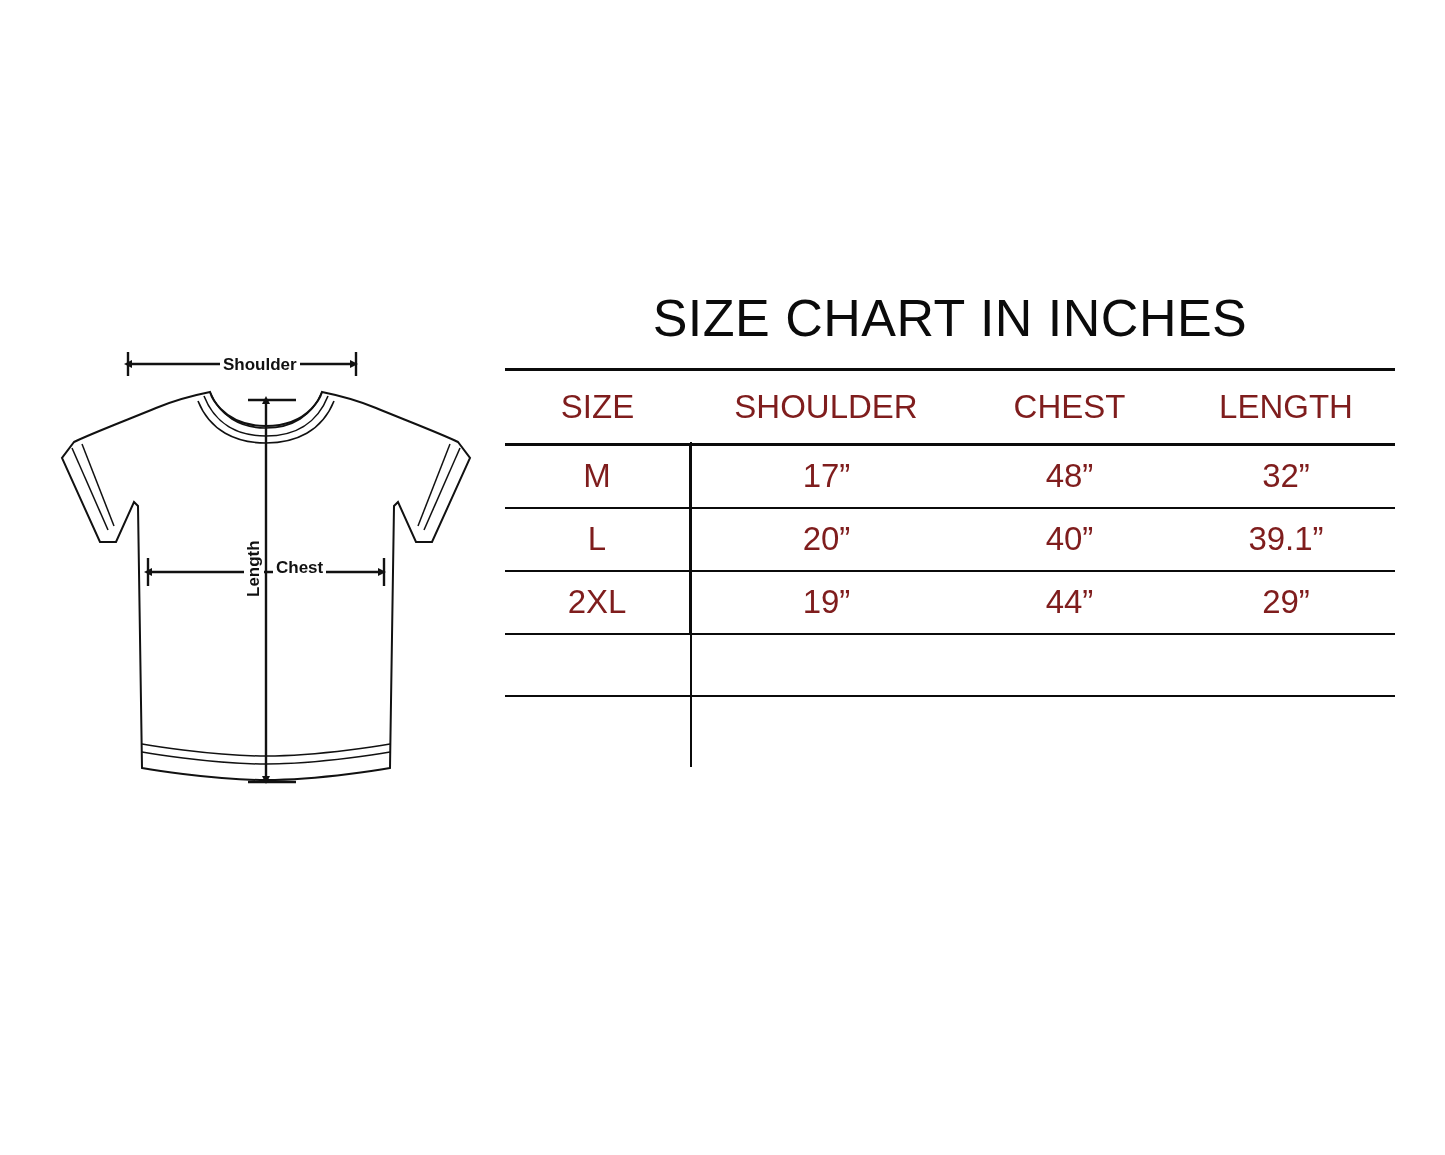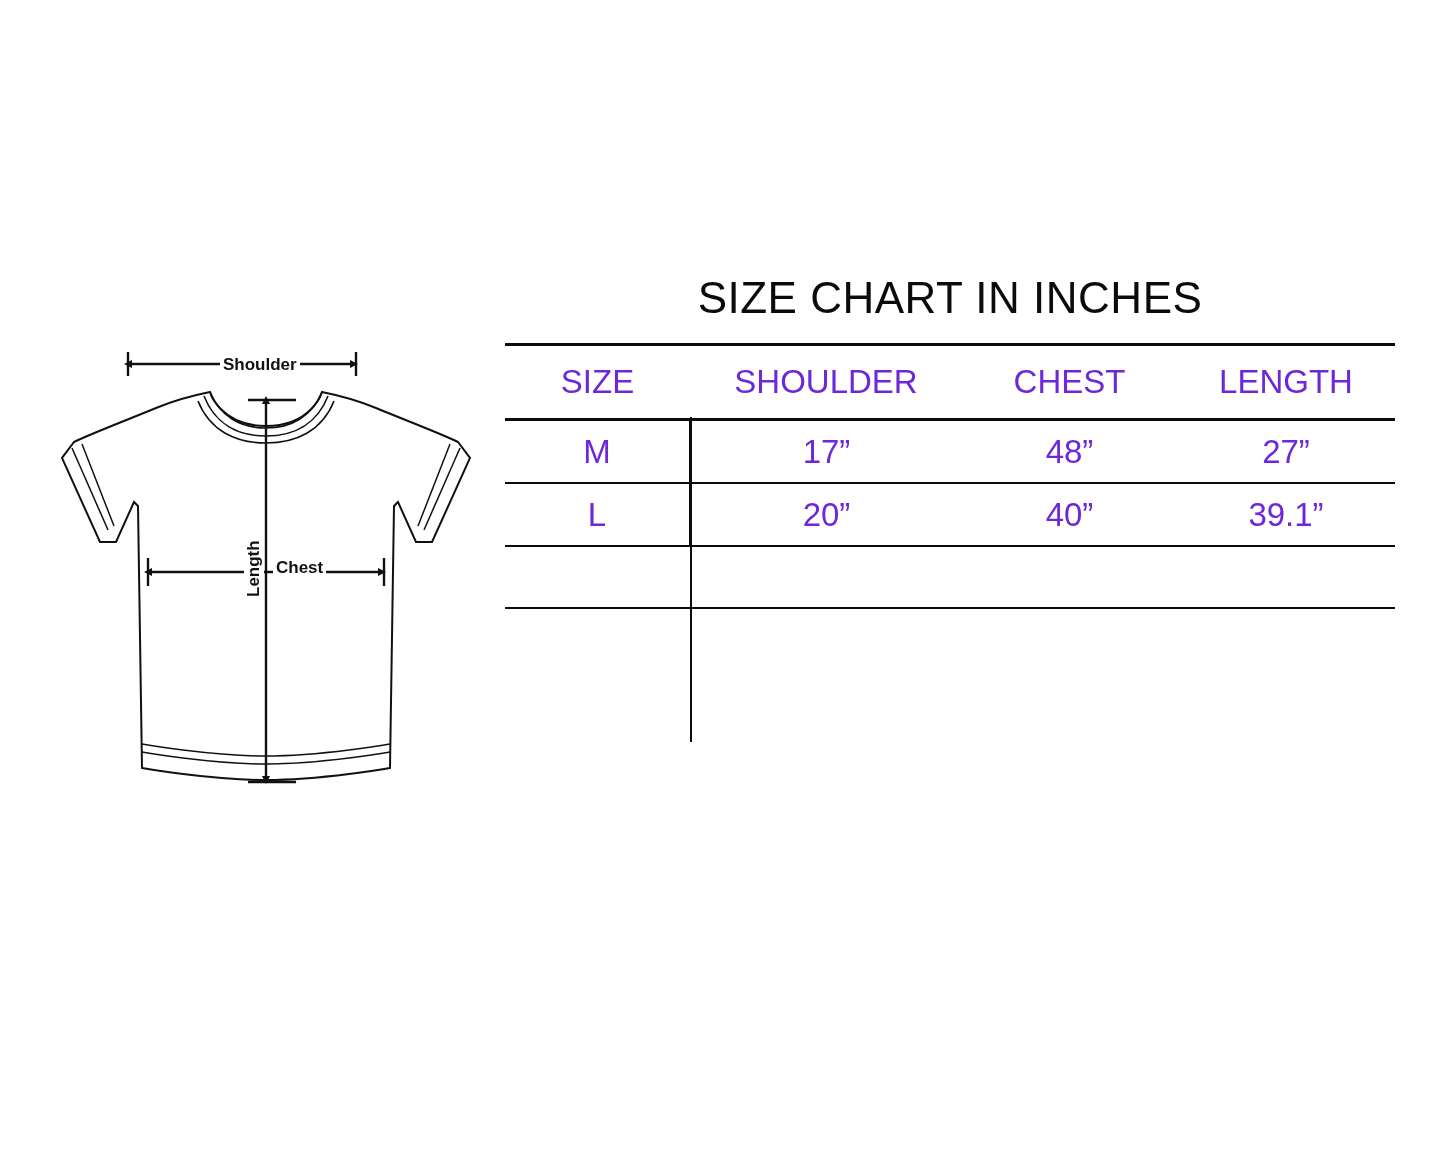--- a/index.html
+++ b/index.html
@@ -65,44 +65,44 @@
 
   
   #chart-panel {
     position: absolute;
     left: 505px;
     top: 275px;
     width: 890px;
   }
   #chart-title {
     font-family: "Liberation Sans", sans-serif;
-    font-size: 44px;
+    font-size: 52px;
     font-weight: 400;
     letter-spacing: 0.5px;
     color: #0b0b0b;
     text-align: center;
-    margin: 0 0 22px 0;
+    margin: 16px 0 22px 0;
     line-height: 1.05;
   }
 
   table.size-table {
     border-collapse: collapse;
     width: 890px;
     table-layout: fixed;
   }
   table.size-table col.c-size   { width: 185px; }
   table.size-table col.c-sh     { width: 272px; }
   table.size-table col.c-ch     { width: 215px; }
   table.size-table col.c-len    { width: 218px; }
 
   table.size-table th,
   table.size-table td {
     text-align: center;
     font-family: "Liberation Sans", sans-serif;
-    color: #6d28d9;
+    color: #7f1d1d;
     padding: 0;
   }
   table.size-table thead th {
     font-size: 33px;
     font-weight: 400;
     height: 72px;
     border-top: 3px solid #0b0b0b;
     border-bottom: 3px solid #0b0b0b;
     vertical-align: middle;
   }
@@ -248,27 +248,33 @@
             <th>SHOULDER</th>
             <th>CHEST</th>
             <th>LENGTH</th>
           </tr>
         </thead>
         <tbody>
           <tr>
             <td class="cell-size">M</td>
             <td class="cell-val">17”</td>
             <td class="cell-val">48”</td>
-            <td class="cell-val">27”</td>
+            <td class="cell-val">32”</td>
           </tr>
           <tr>
             <td class="cell-size">L</td>
             <td class="cell-val">20”</td>
             <td class="cell-val">40”</td>
             <td class="cell-val">39.1”</td>
+          </tr>
+          <tr>
+            <td class="cell-size">2XL</td>
+            <td class="cell-val">19”</td>
+            <td class="cell-val">44”</td>
+            <td class="cell-val">29”</td>
           </tr>
         </tbody>
       </table>
       <div id="vline"></div>
       <div id="rule-gap"></div>
       <div class="trailing-rule"></div>
     </div>
   </div>
 
 </div>

